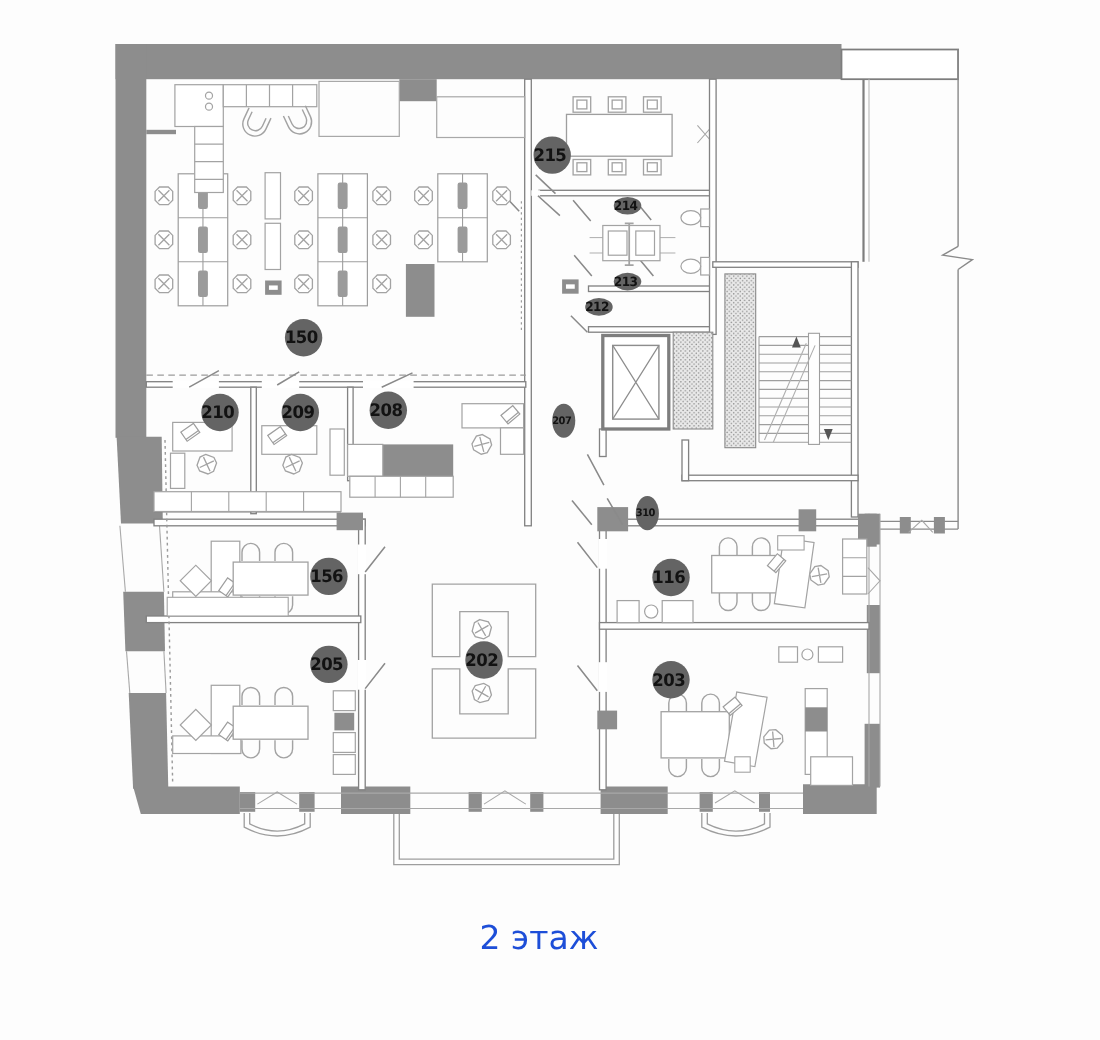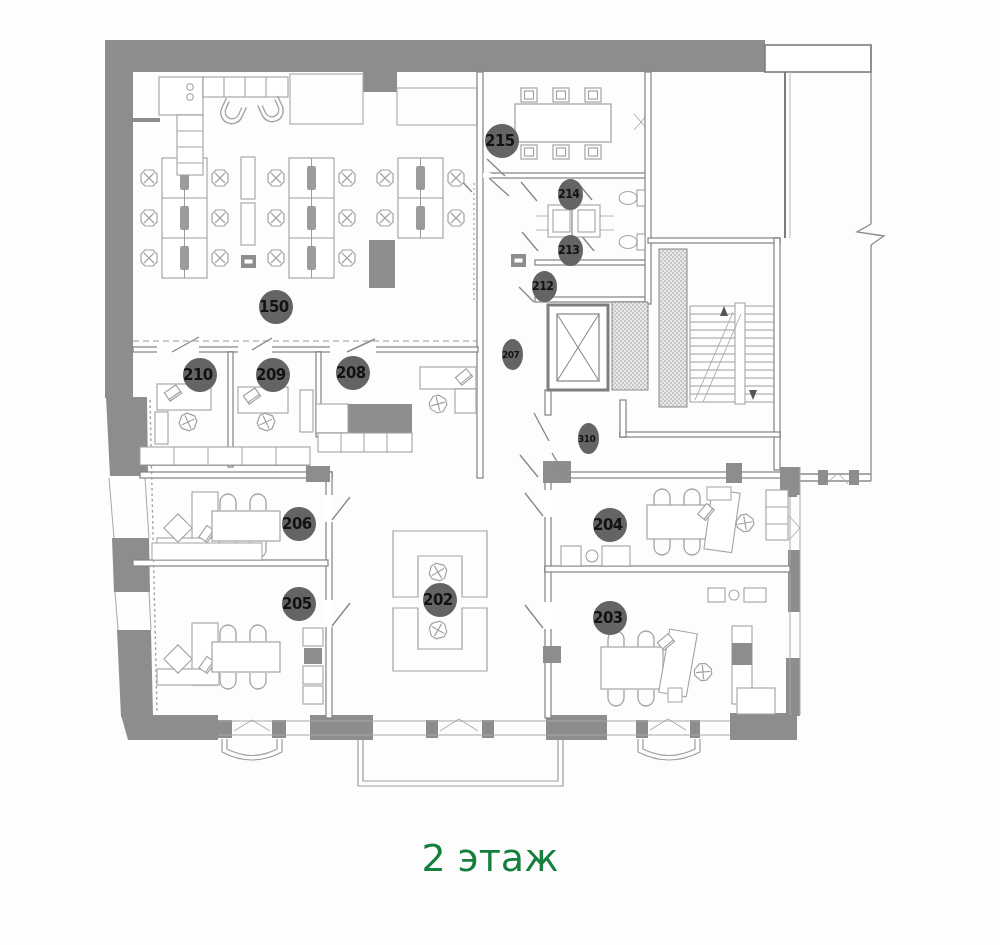--- a/index.html
+++ b/index.html
@@ -1,29 +1,29 @@
 <!DOCTYPE html>
 <html style="--badge: #646464; --badge-text: #121212;"><head>
 <meta charset="utf-8">
 <style>
   html,body{margin:0;padding:0;background:#f6f6f6;font-family:"DejaVu Sans",sans-serif;}
   .page{position:relative;width:1000px;height:945px;background:#fdfdfd;overflow:hidden;}
   svg{position:absolute;left:0;top:0;}
   .badge{position:absolute;border-radius:50%;background:var(--badge,#646464);
          display:flex;align-items:center;justify-content:flex-start;z-index:5;}
   .badge.lg{width:34px;height:34px;}
-  .badge.md{width:25px;height:31px;}
-  .badge.sm{width:21px;height:31px;}
+  .badge.md{width:25px;height:16px;}
+  .badge.sm{width:21px;height:31px;margin-top:28px;}
   .badge-num{color:var(--badge-text,#121212);font-weight:bold;letter-spacing:-0.5px;
              font-family:"DejaVu Sans",sans-serif;transform:scaleY(1.05);}
   .lg .badge-num{font-size:15px;}
   .md .badge-num{font-size:11px;}
   .sm .badge-num{font-size:9px;}
   .floor-title{position:absolute;left:0;top:836px;width:980px;text-align:center;
-               font-size:38px;color:#15803d;}
+               font-size:30px;color:#1d4ed8;}
 </style>
 </head>
 <body>
 
 <div class="page">
 
 <svg width="1000" height="945" viewBox="0 0 1000 945">
   <defs>
     <pattern id="dots" width="4" height="4" patternUnits="userSpaceOnUse">
       <rect width="4" height="4" fill="#e9e9e9"></rect>
@@ -377,21 +377,21 @@
     <rect x="737" y="688" width="38" height="26" fill="#fff" stroke="#a3a3a3" stroke-width="1.1"></rect>
   </g>
 </svg>
 
 <div class="badge lg" style="left:485px;top:124px">
       <span class="badge-num">215</span>
     </div>
 <div class="badge md" style="left:558px;top:179px">
       <span class="badge-num">214</span>
     </div>
-<div class="badge md" style="left:558px;top:235px">
+<div class="badge md" style="left:558px;top:248px">
       <span class="badge-num">213</span>
     </div>
 <div class="badge md" style="left:532px;top:271px">
       <span class="badge-num">212</span>
     </div>
 <div class="badge lg" style="left:259px;top:290px">
       <span class="badge-num">150</span>
     </div>
 <div class="badge lg" style="left:183px;top:358px">
       <span class="badge-num">210</span>
@@ -402,24 +402,24 @@
 <div class="badge lg" style="left:336px;top:356px">
       <span class="badge-num">208</span>
     </div>
 <div class="badge sm" style="left:502px;top:339px">
       <span class="badge-num">207</span>
     </div>
 <div class="badge sm" style="left:578px;top:423px">
       <span class="badge-num">310</span>
     </div>
 <div class="badge lg" style="left:282px;top:507px">
-      <span class="badge-num">206</span>
+      <span class="badge-num">156</span>
     </div>
 <div class="badge lg" style="left:593px;top:508px">
-      <span class="badge-num">204</span>
+      <span class="badge-num">116</span>
     </div>
 <div class="badge lg" style="left:282px;top:587px">
       <span class="badge-num">205</span>
     </div>
 <div class="badge lg" style="left:423px;top:583px">
       <span class="badge-num">202</span>
     </div>
 <div class="badge lg" style="left:593px;top:601px">
       <span class="badge-num">203</span>
     </div>

